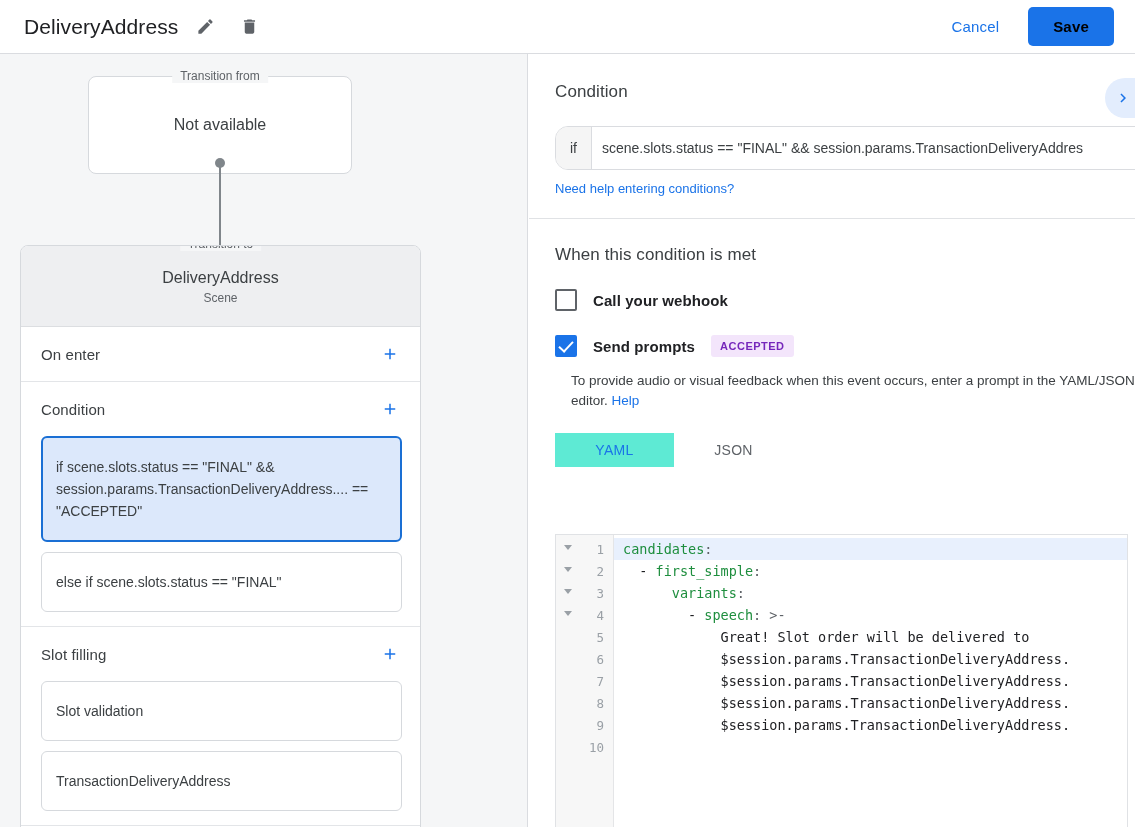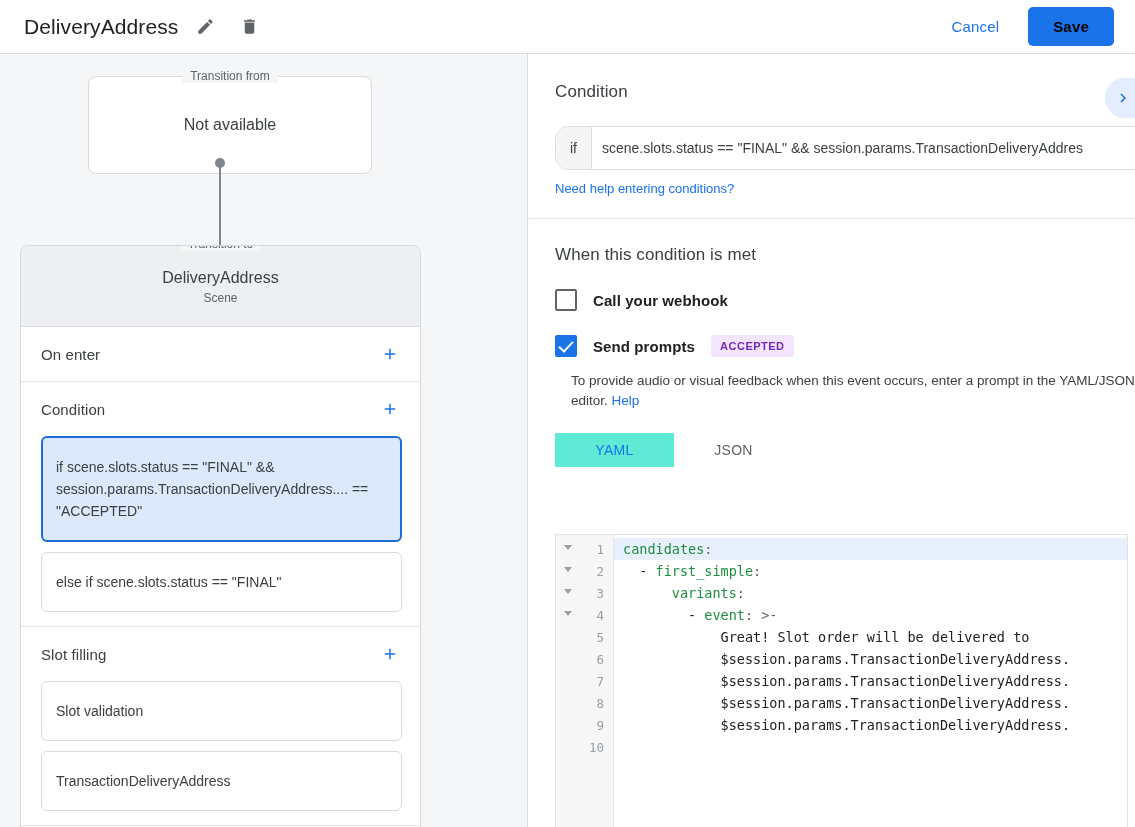--- a/index.html
+++ b/index.html
@@ -87,21 +87,21 @@
     transform: translateX(-50%);
     background: #f5f6f7;
     padding: 0 8px;
     font-size: 12px;
     color: #5f6368;
     white-space: nowrap;
   }
 
   #transition-from-card {
     top: 22px; left: 88px;
-    width: 284px; height: 98px;
+    width: 264px; height: 98px;
   }
   #transition-from-value {
     position: absolute;
     top: 0; left: 0; right: 0; bottom: 0;
     display: flex; align-items: center; justify-content: center;
     font-size: 16px; color: #3c4043;
   }
 
   #connector {
     position: absolute;
@@ -574,21 +574,21 @@
           <span class="gutter-num">9</span>
         </div>
         <div class="gutter-row">
           <span class="gutter-num">10</span>
         </div>
       </div>
     <div id="code-area">
         <div class="code-row current"><span class="tok-key">candidates</span><span class="tok-punct">:</span></div>
         <div class="code-row"><span class="tok-plain">  - </span><span class="tok-key">first_simple</span><span class="tok-punct">:</span></div>
         <div class="code-row"><span class="tok-plain">      </span><span class="tok-key">variants</span><span class="tok-punct">:</span></div>
-        <div class="code-row"><span class="tok-plain">        - </span><span class="tok-key">event</span><span class="tok-punct">: &gt;-</span></div>
+        <div class="code-row"><span class="tok-plain">        - </span><span class="tok-key">speech</span><span class="tok-punct">: &gt;-</span></div>
         <div class="code-row"><span class="tok-plain">            Great! Slot order will be delivered to</span></div>
         <div class="code-row"><span class="tok-plain">            $session.params.TransactionDeliveryAddress.</span></div>
         <div class="code-row"><span class="tok-plain">            $session.params.TransactionDeliveryAddress.</span></div>
         <div class="code-row"><span class="tok-plain">            $session.params.TransactionDeliveryAddress.</span></div>
         <div class="code-row"><span class="tok-plain">            $session.params.TransactionDeliveryAddress.</span></div>
         <div class="code-row">&nbsp;</div>
       </div>
   </div>
 </div>
 

